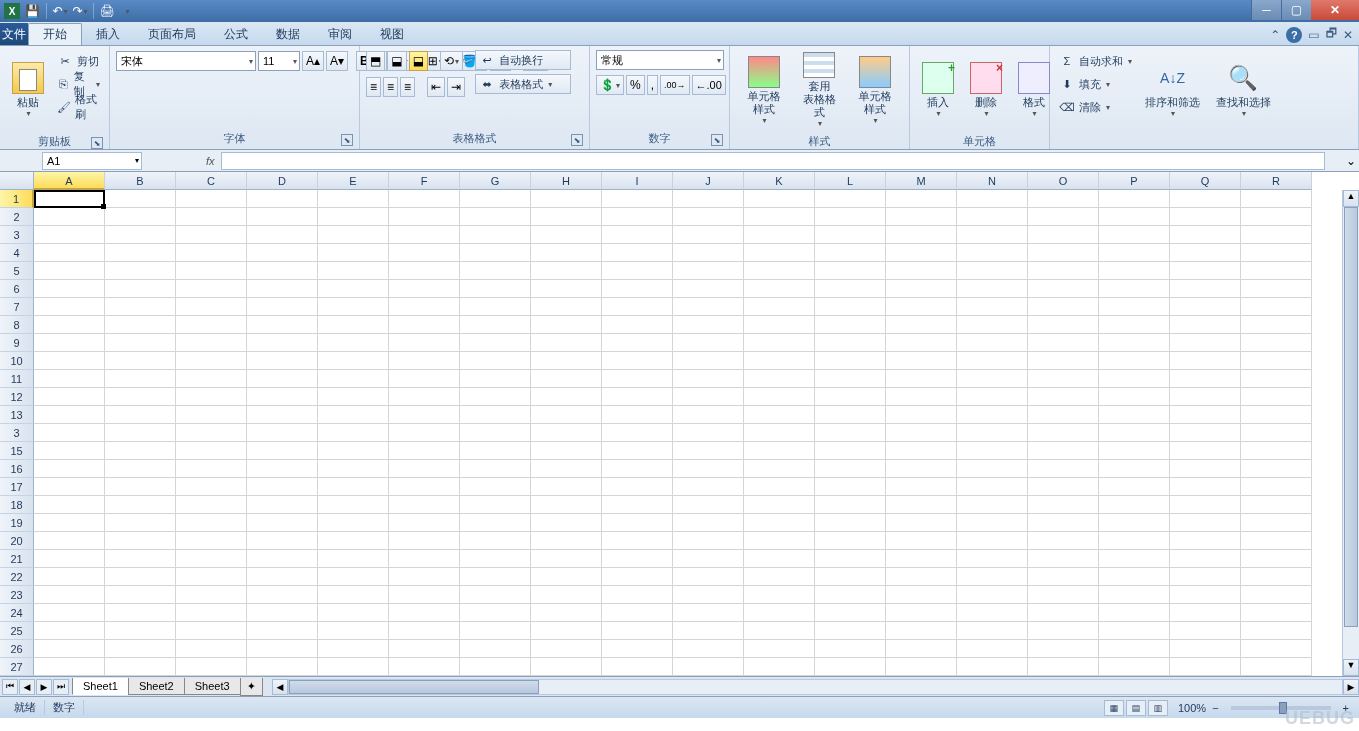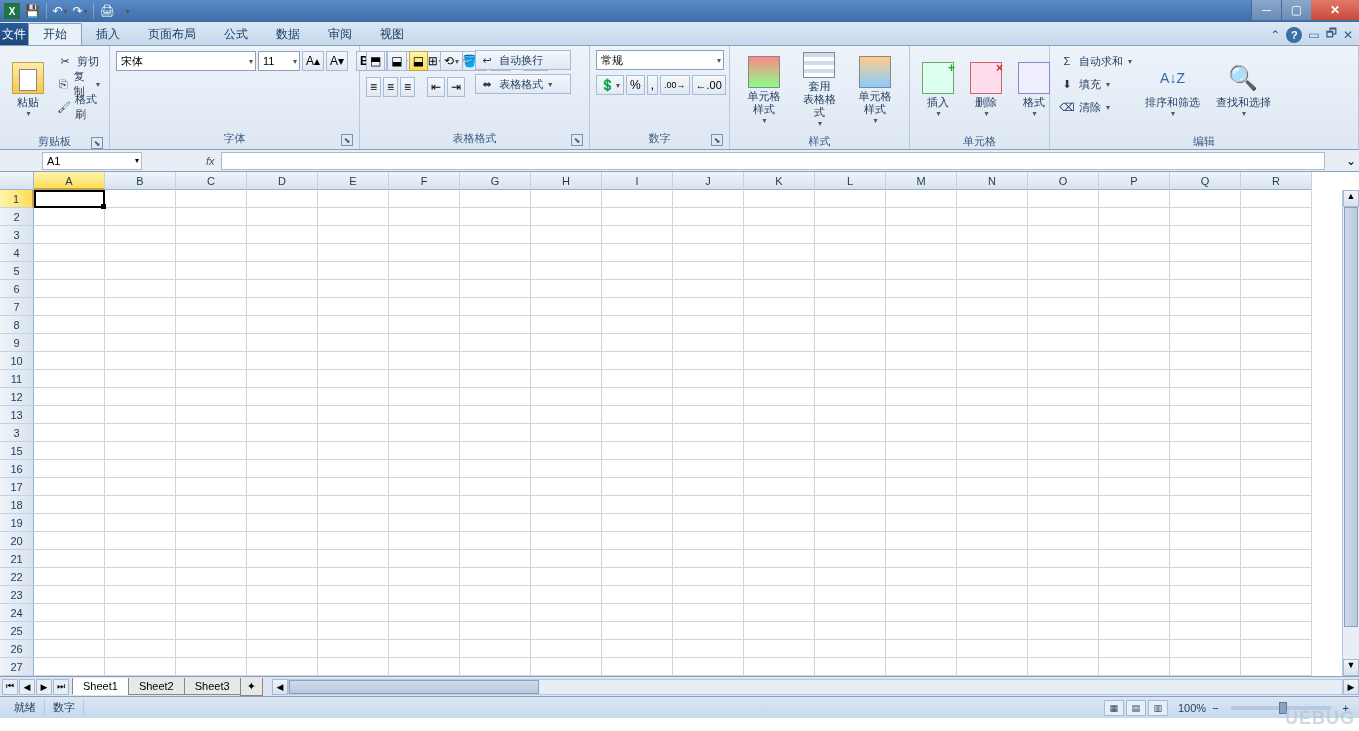--- a/index.html
+++ b/index.html
@@ -383,21 +383,20 @@
           <div class="icon" style="font-size:14px;display:flex;align-items:center;justify-content:center;color:#36a">A↓Z</div>
           <div class="lbl">排序和筛选</div>
           <span class="dd-arrow">▾</span>
         </div>
       <div class="big-btn">
           <div class="icon" style="font-size:24px;display:flex;align-items:center;justify-content:center">🔍</div>
           <div class="lbl">查找和选择</div>
           <span class="dd-arrow">▾</span>
         </div>
     </div>
-    <div class="group-label"><span>编辑</span></div>
   </div>
 </div>
 
 <div class="formula-bar">
   <div class="name-box">
       <span>A1</span>
       <span class="dd">▾</span>
     </div>
   <span class="fx-label">fx</span>
   <div class="formula-input"></div>

